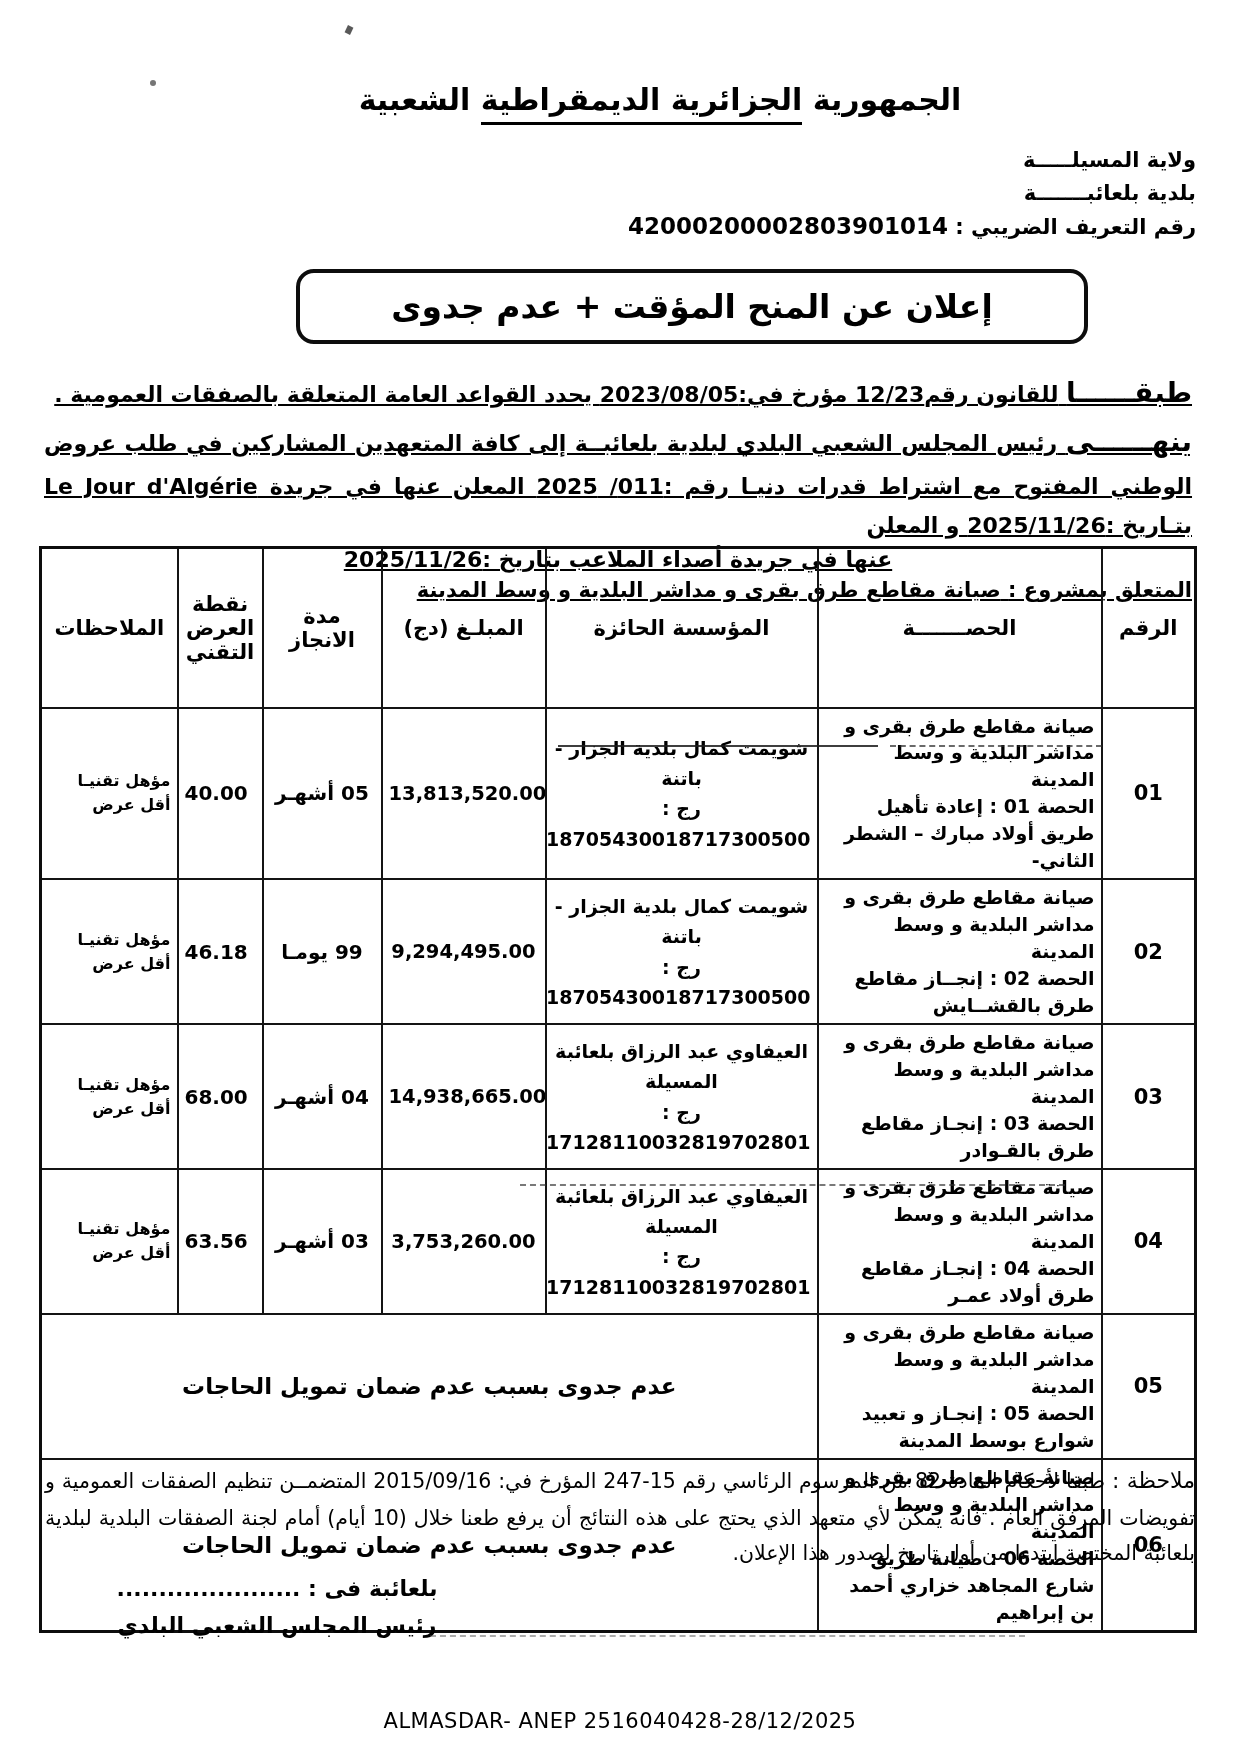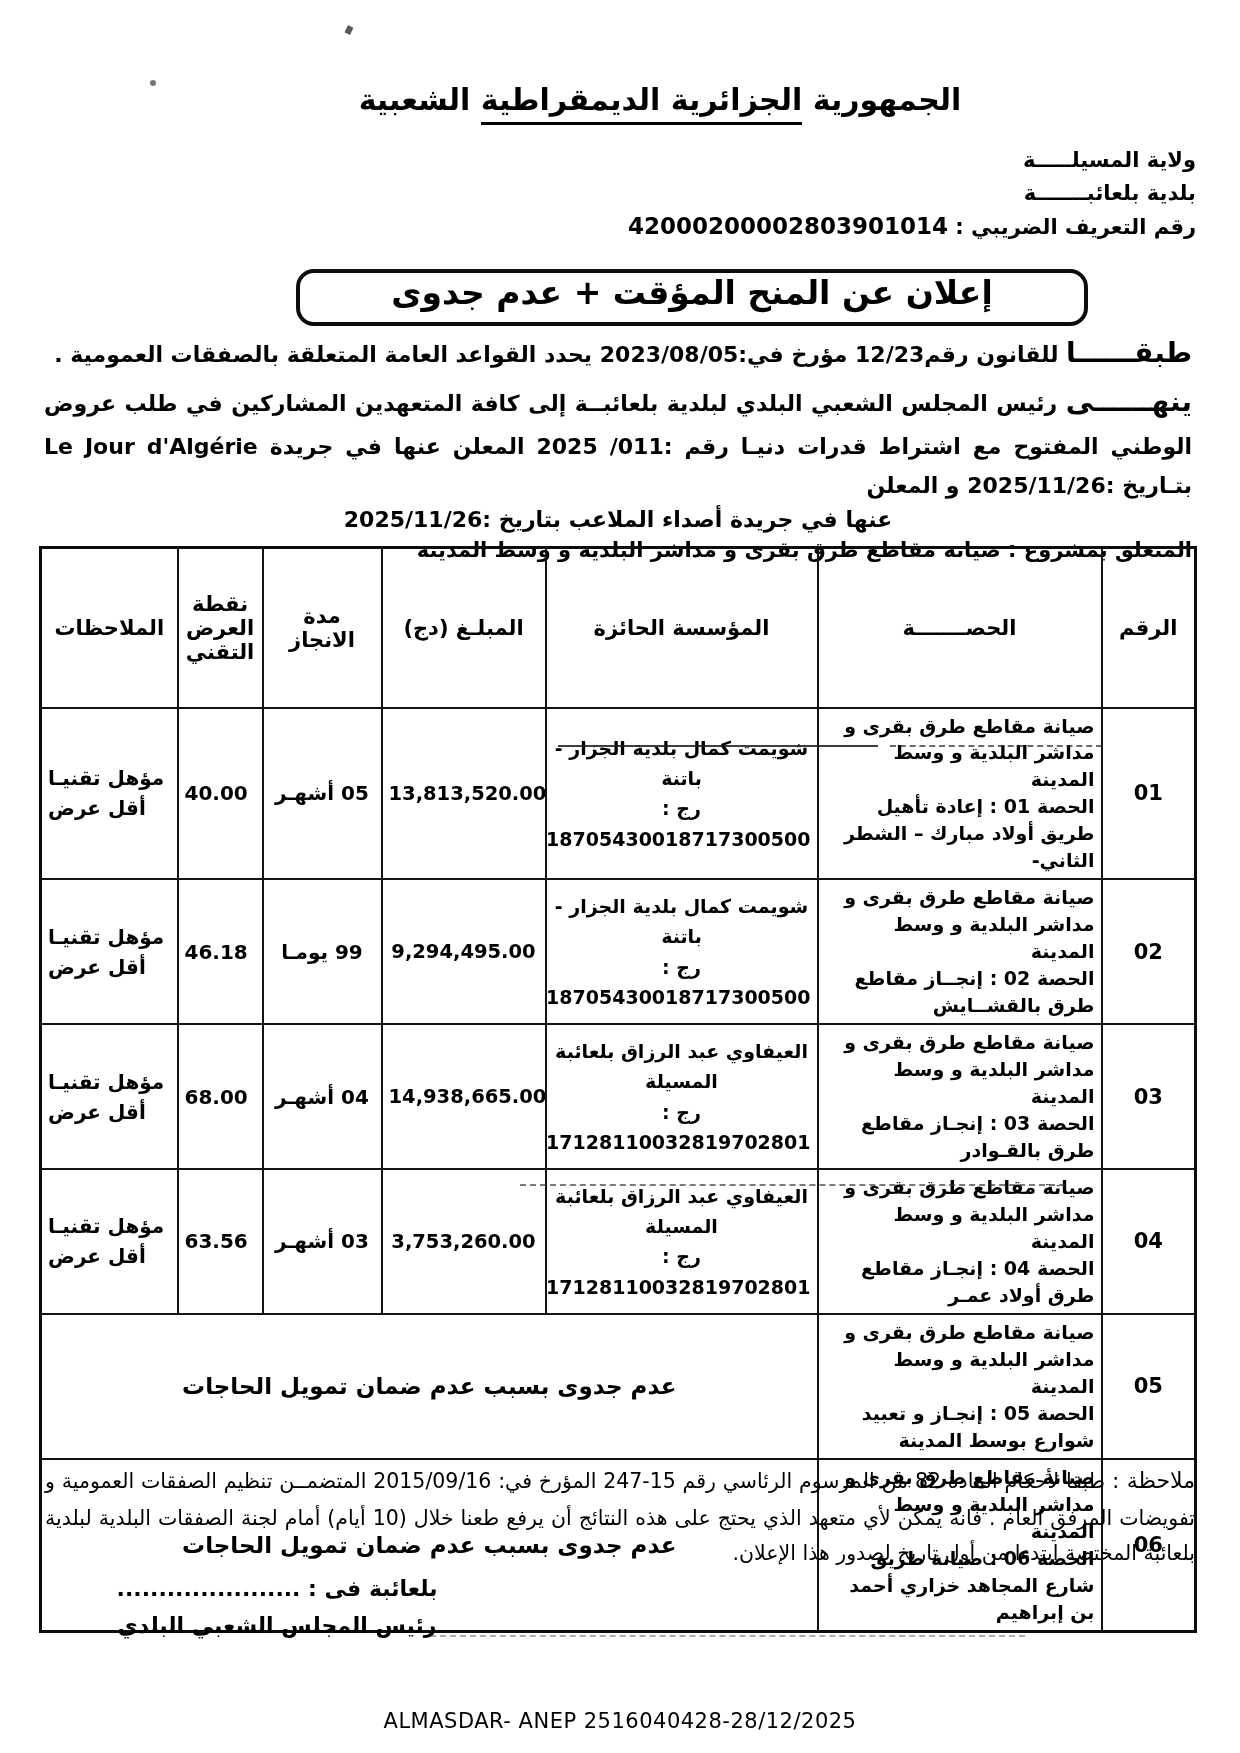--- a/index.html
+++ b/index.html
@@ -18,28 +18,28 @@
   .republic-title .u { border-bottom:3px solid #000; padding-bottom:5px; }
 
   .admin-block {
     position:absolute; top:132px; right:44px; text-align:right;
     font-size:21px; font-weight:bold; line-height:33px;
   }
   .tax-line .tax-num { font-size:23px; letter-spacing:0.5px; }
 
   
   .announce-box {
-    position:absolute; top:257px; right:152px; width:792px; height:57px;
+    position:absolute; top:257px; right:152px; width:792px; height:75px;
     border:4px solid #0d0d0d; border-radius:18px;
-    display:flex; justify-content:center;
+    display:flex; align-items:center; justify-content:center;
     font-size:33px; font-weight:bold;
   }
 
   
-  .intro { position:absolute; top:324px; right:48px; left:44px; font-weight:bold; }
+  .intro { position:absolute; top:364px; right:48px; left:44px; font-weight:bold;text-decoration:underline; }
   .intro .line1 { font-size:22px; margin-bottom:8px; }
   .intro .lead { font-size:28px; font-weight:bold; }
   .intro .line2 { font-size:22px; line-height:1.78; text-align:justify; }
   .intro .line3 { font-size:22px; text-align:center; margin-top:2px; }
   .intro .line4 { font-size:21px; margin-top:6px; }
 
   
   table.bid-table {
     position:absolute; top:534px; right:43px; width:1155px;
     border-collapse:collapse; table-layout:fixed; font-weight:bold;
@@ -51,21 +51,21 @@
   }
   .bid-table thead tr { height:160px; }
   .bid-table th { font-size:21px; text-align:center; font-weight:bold; }
   .pre { white-space:pre-line; }
   td.rank  { text-align:center; font-size:21px; }
   td.lot   { text-align:right; font-size:19px; line-height:1.42; }
   td.comp  { text-align:center; font-size:19px; line-height:1.6; }
   td.amt   { text-align:center; font-size:19.5px; direction:ltr; }
   td.dur   { text-align:center; font-size:20px; }
   td.score { text-align:left; font-size:20px; }
-  td.note  { text-align:left; font-size:20px; line-height:1.5; }
+  td.note  { text-align:right; font-size:16px; line-height:1.5; }
   td.merged { text-align:center; font-size:23px; }
   tr.r1 { height:108px; } tr.r2 { height:112px; }
   tr.r3 { height:120px; } tr.r4 { height:120px; }
   tr.r5 { height:130px; } tr.r6 { height:150px; }
 
   
   .bottom-note {
     position:absolute; top:1450px; right:45px; left:45px;
     font-size:20.5px; font-weight:normal; line-height:1.75; text-align:justify;
   }

